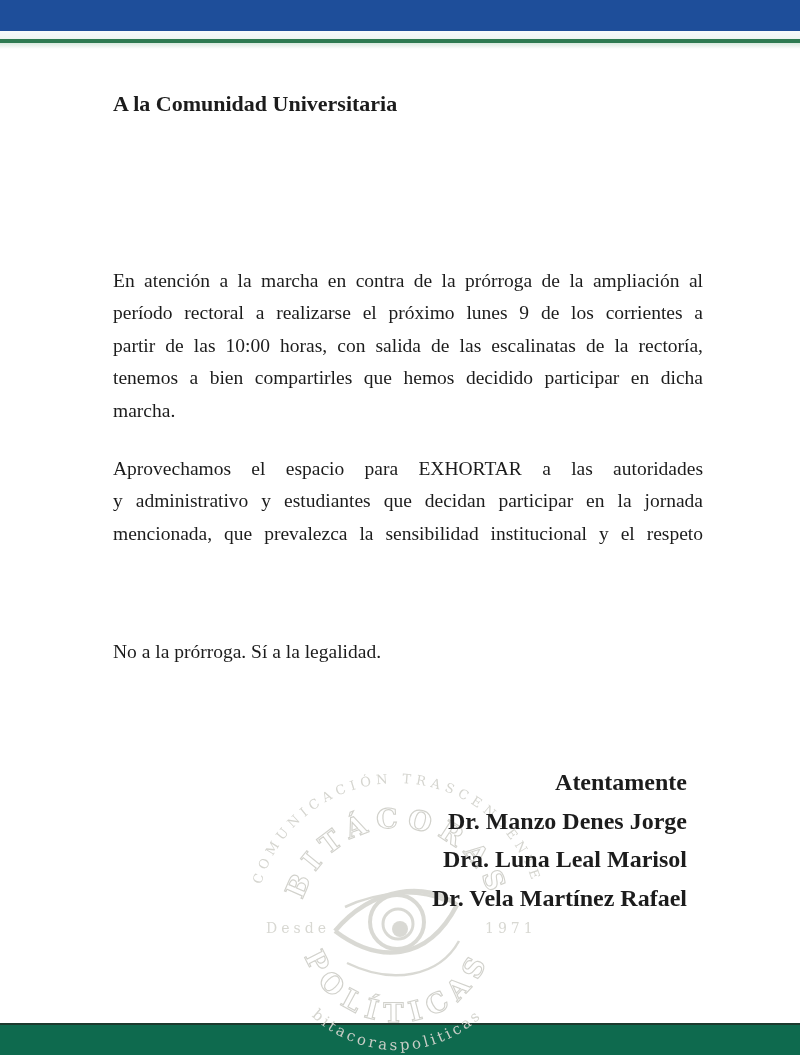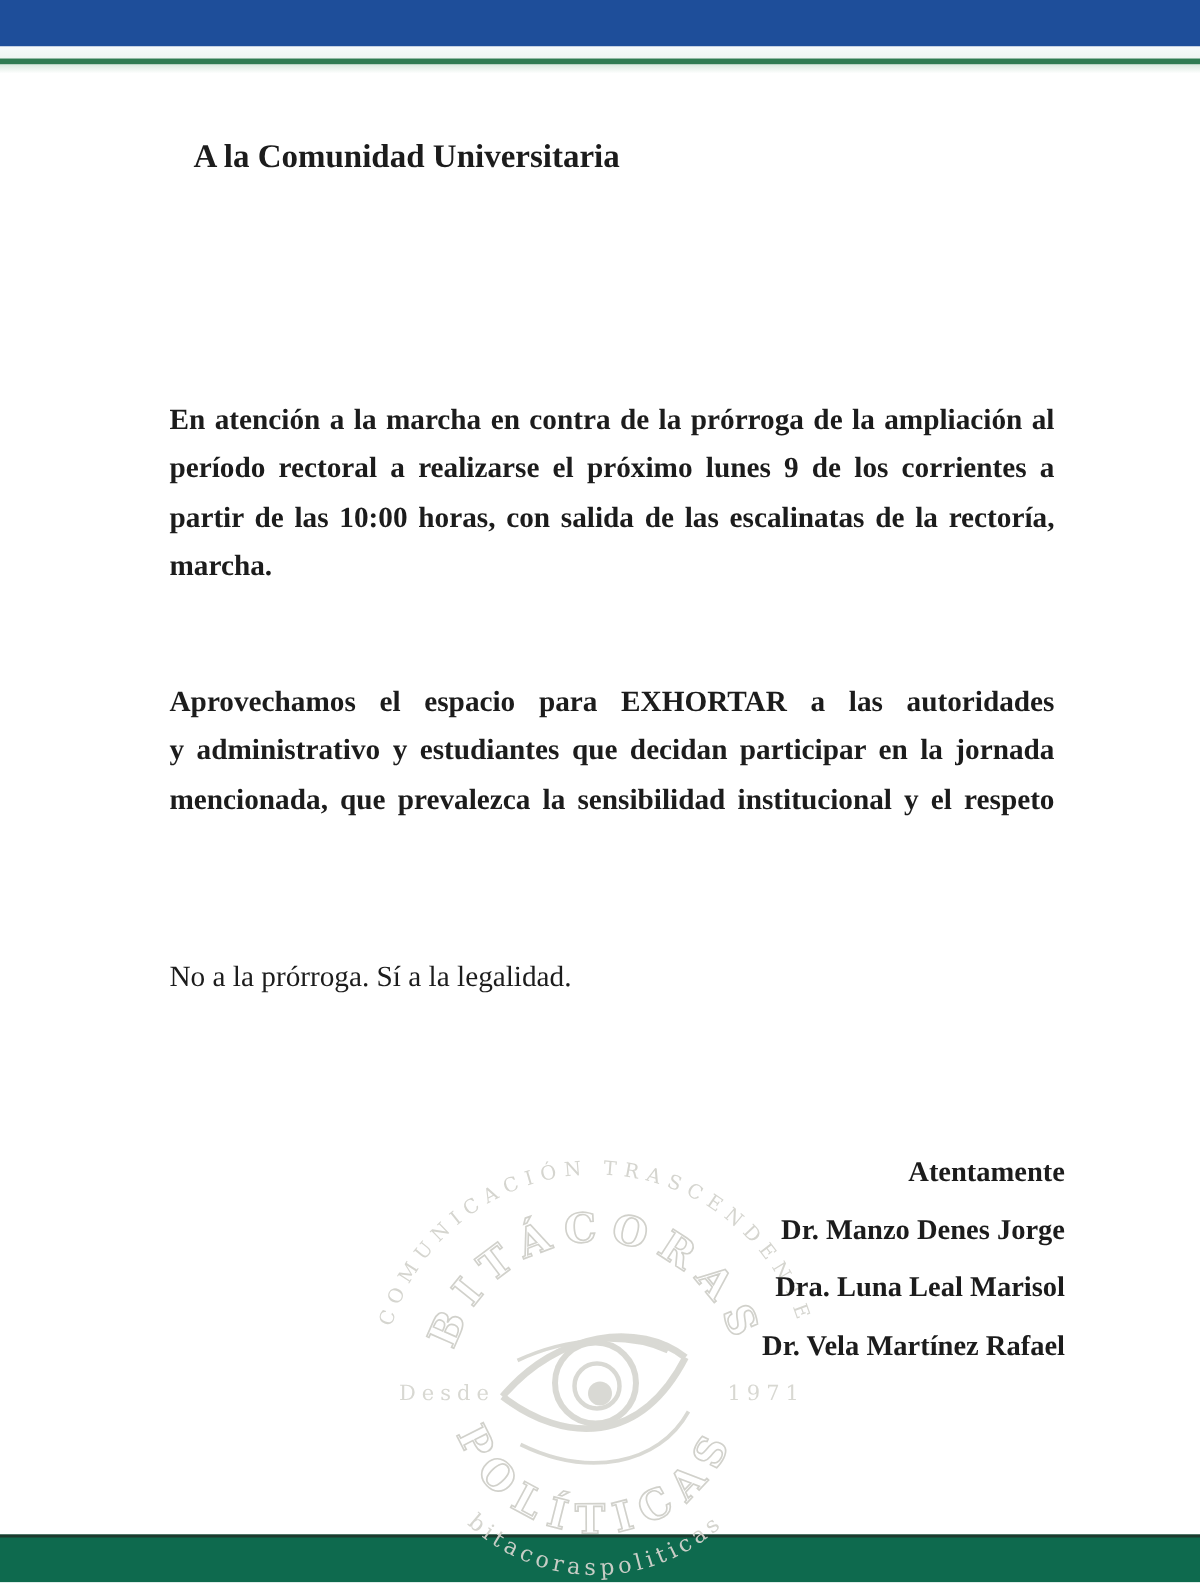--- a/index.html
+++ b/index.html
@@ -37,50 +37,49 @@
   
   .bottom-green-bar {
     position: absolute; left: 0; top: 1023px;
     width: 100%; height: 32px;
     background: #0e6a4e;
     border-top: 2px solid #1c3a2e;
   }
   
   .letter { position: absolute; left: 0; top: 0; width: 100%; height: 100%; z-index: 2; }
   .salutation {
-    position: absolute; left: 129px;
+    position: absolute; left: 113px;
     font-size: 22px; font-weight: bold;
     white-space: nowrap;
   }
   .salutation-1 { top: 91px; }
   .salutation-2 { top: 139px; }
   .para {
     position: absolute; left: 113px; width: 590px;
     font-size: 19.5px; line-height: 32.4px;
   }
   .para-1 { top: 265px; }
   .para-2 { top: 453px; }
   .para .line {
     text-align: justify;
     text-align-last: justify;
     white-space: nowrap;
-    font-weight: bold;
   }
   .para .line.last {
     text-align: center;
     text-align-last: left;
   }
   .slogan {
     position: absolute; left: 113px; top: 641px;
     font-size: 19.5px; white-space: nowrap; text-align: center;
   }
   .signature-block {
-    position: absolute; right: 90px; top: 763px;
+    position: absolute; right: 113px; top: 763px;
     text-align: right;
-    font-size: 19px; font-weight: bold;
+    font-size: 24px; font-weight: bold;
     line-height: 38.6px;
     white-space: nowrap;
   }
   
   .watermark {
     position: absolute; left: 197px; top: 725px;
     width: 400px; height: 400px;
     z-index: 1;
     opacity: 0.95;
   }
@@ -154,20 +153,21 @@
   <div class="bottom-green-bar"></div>
 
   <div class="letter">
 
     <div class="salutation salutation-1">A la Comunidad Universitaria</div>
 
     <div class="para para-1">
       <div class="line">En atención a la marcha en contra de la prórroga de la ampliación al</div>
       <div class="line">período rectoral a realizarse el próximo lunes 9 de los corrientes a</div>
       <div class="line">partir de las 10:00 horas, con salida de las escalinatas de la rectoría,</div>
+      <div class="line">tenemos a bien compartirles que hemos decidido participar en dicha</div>
       <div class="line last">marcha.</div>
     </div>
 
     <div class="para para-2">
       <div class="line">Aprovechamos el espacio para EXHORTAR a las autoridades</div>
       <div class="line">y administrativo y estudiantes que decidan participar en la jornada</div>
       <div class="line">mencionada, que prevalezca la sensibilidad institucional y el respeto</div>
     </div>
 
     <div class="slogan">No a la prórroga. Sí a la legalidad.</div>

